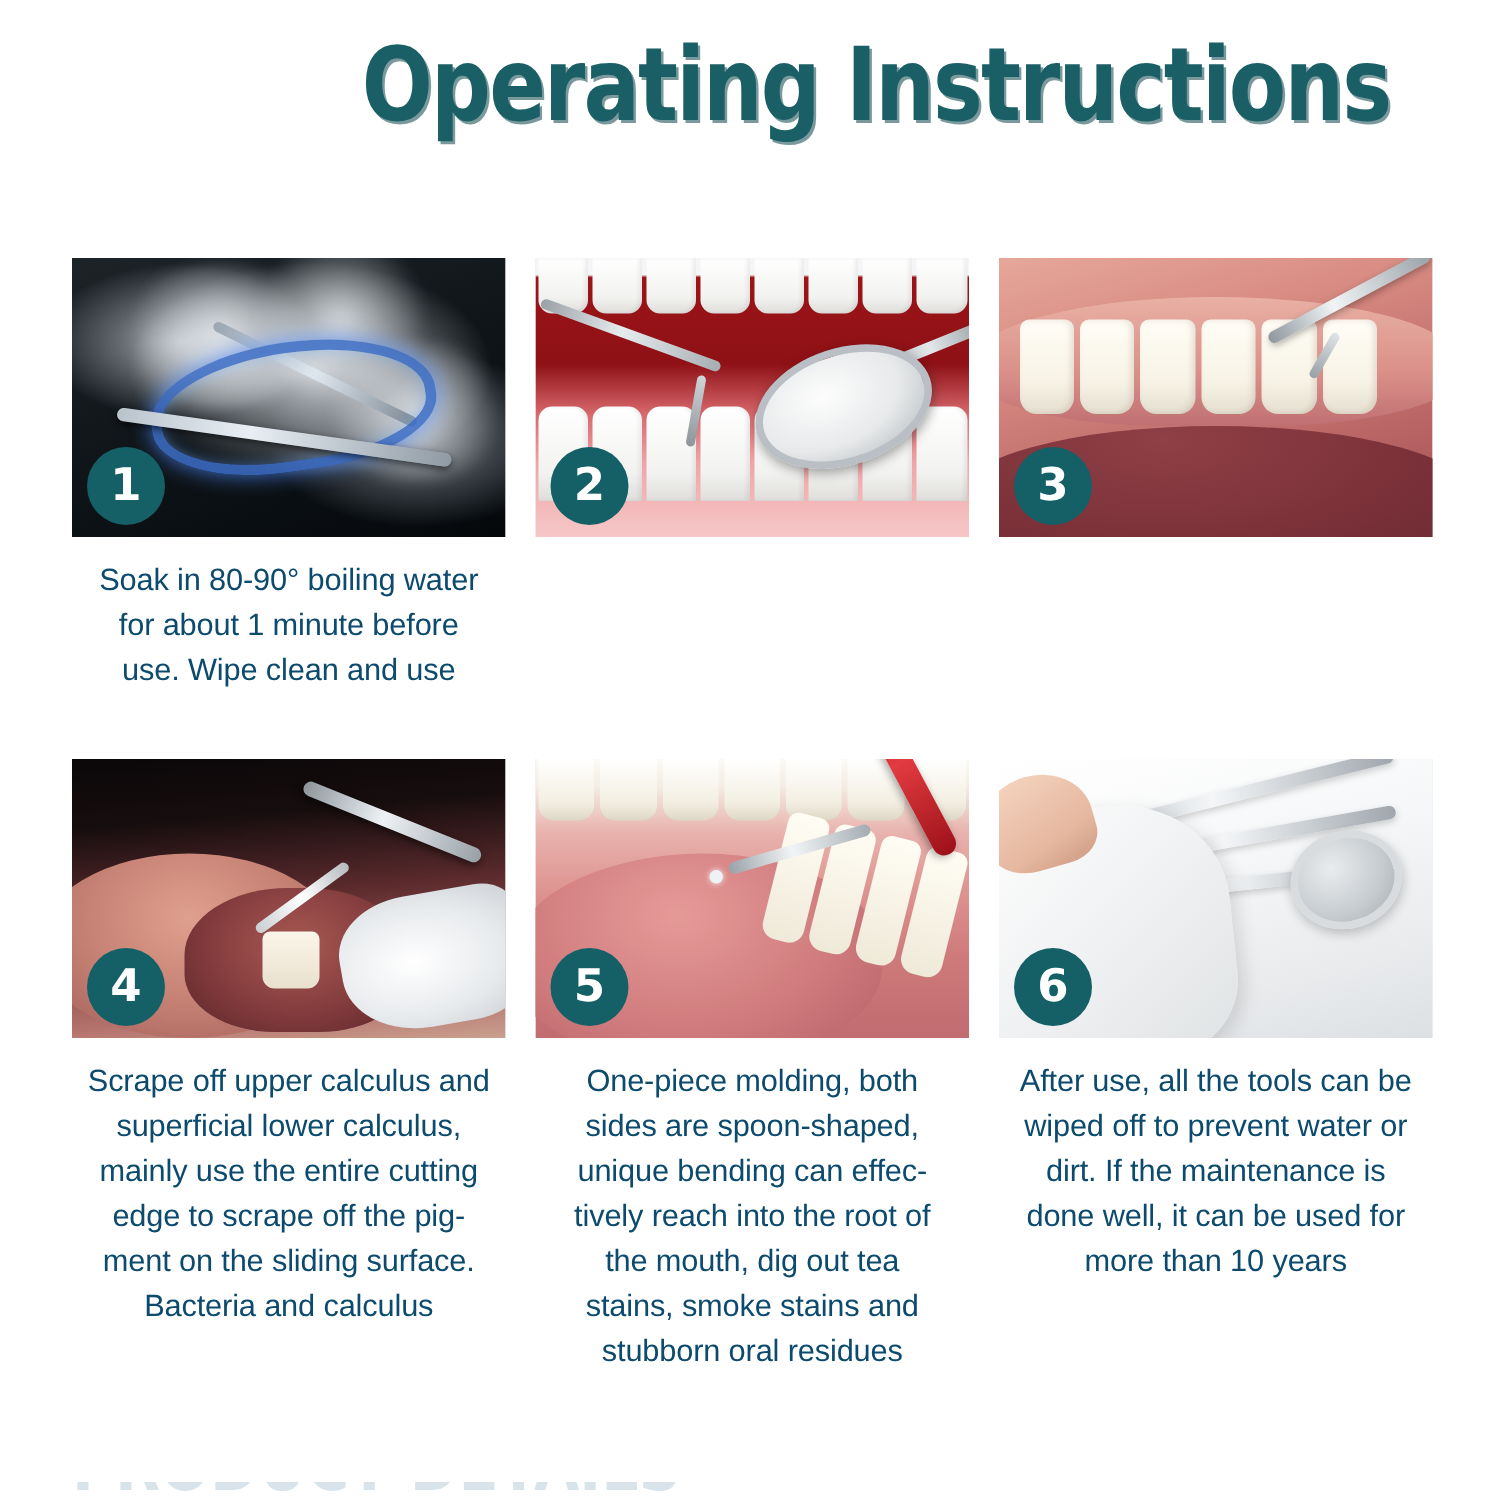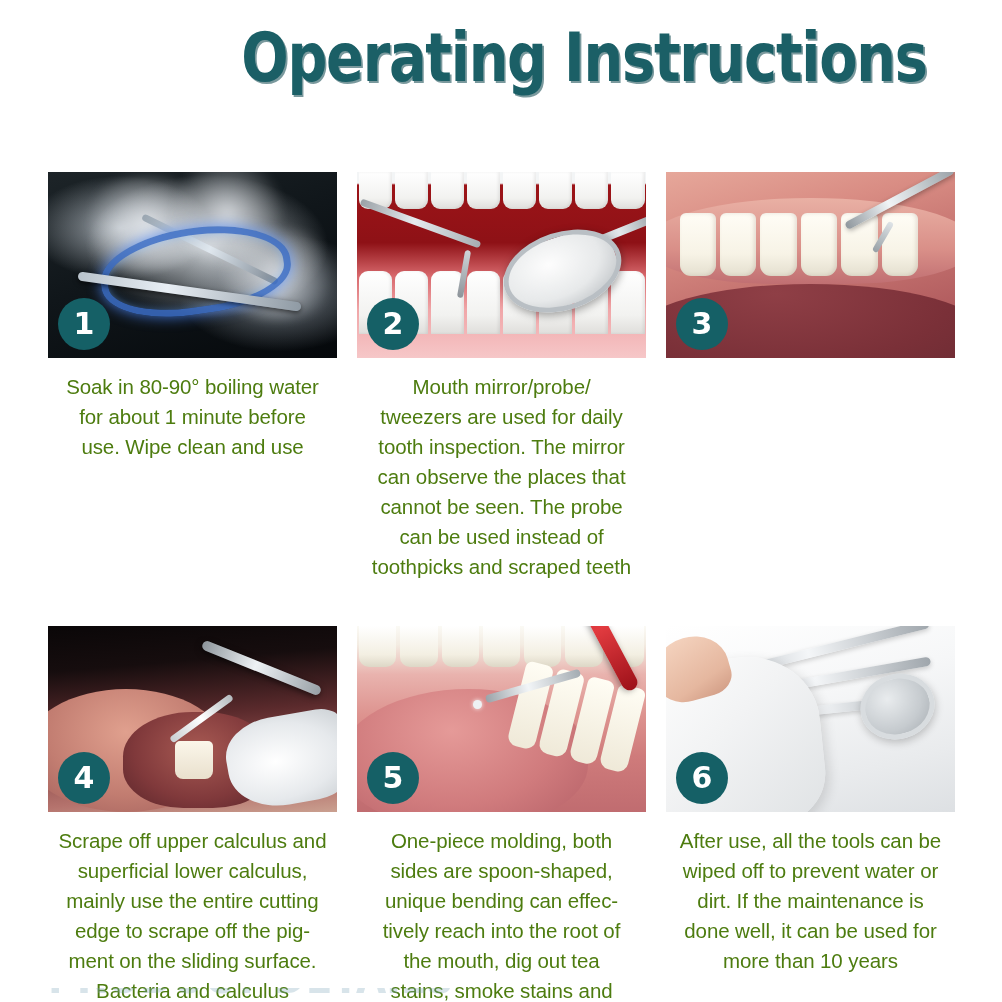--- a/index.html
+++ b/index.html
@@ -69,21 +69,21 @@
     font-weight: 700;
     font-size: 30px;
     line-height: 52px;
     text-align: center;
     z-index: 5;
   }
 
   .caption {
     margin-top: 14px;
     text-align: center;
-    color: #4d7c0f;
+    color: #0c4a6e;
     font-size: 20.5px;
     line-height: 30px;
     letter-spacing: -0.1px;
     white-space: pre-line;
   }
 
   
   .bottom-cut {
     position: absolute;
     left: 48px; bottom: 0; width: 560px; height: 14px;
@@ -361,27 +361,20 @@
                 <div class="t"></div>
                 <div class="t"></div>
             </div>
             <div class="probe"></div>
             <div class="probetip"></div>
             <div class="mhandle"></div>
             <div class="mirror"></div>
           </div>
           <div class="badge">2</div>
         </div>
-        <div class="caption">Mouth mirror/probe/
-tweezers are used for daily
-tooth inspection. The mirror
-can observe the places that
-cannot be seen. The probe
-can be used instead of
-toothpicks and scraped teeth</div>
       </div>
 
       <div class="cell">
         <div class="photo">
           <div class="art p3">
             <div class="gumline"></div>
             <div class="trow">
               <div class="t"></div>
                 <div class="t"></div>
                 <div class="t"></div>

